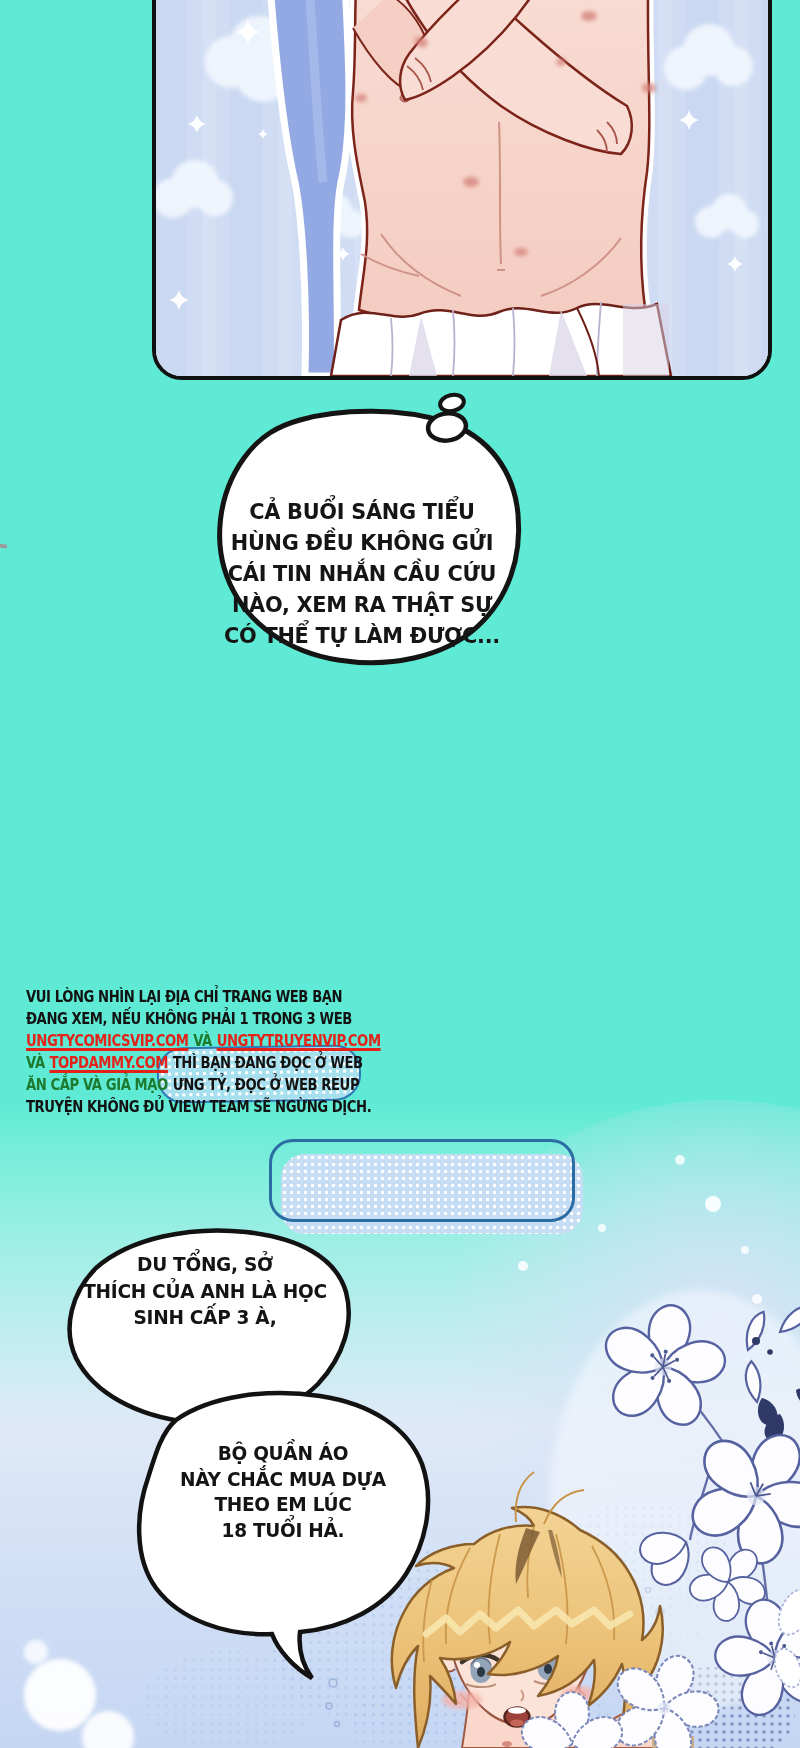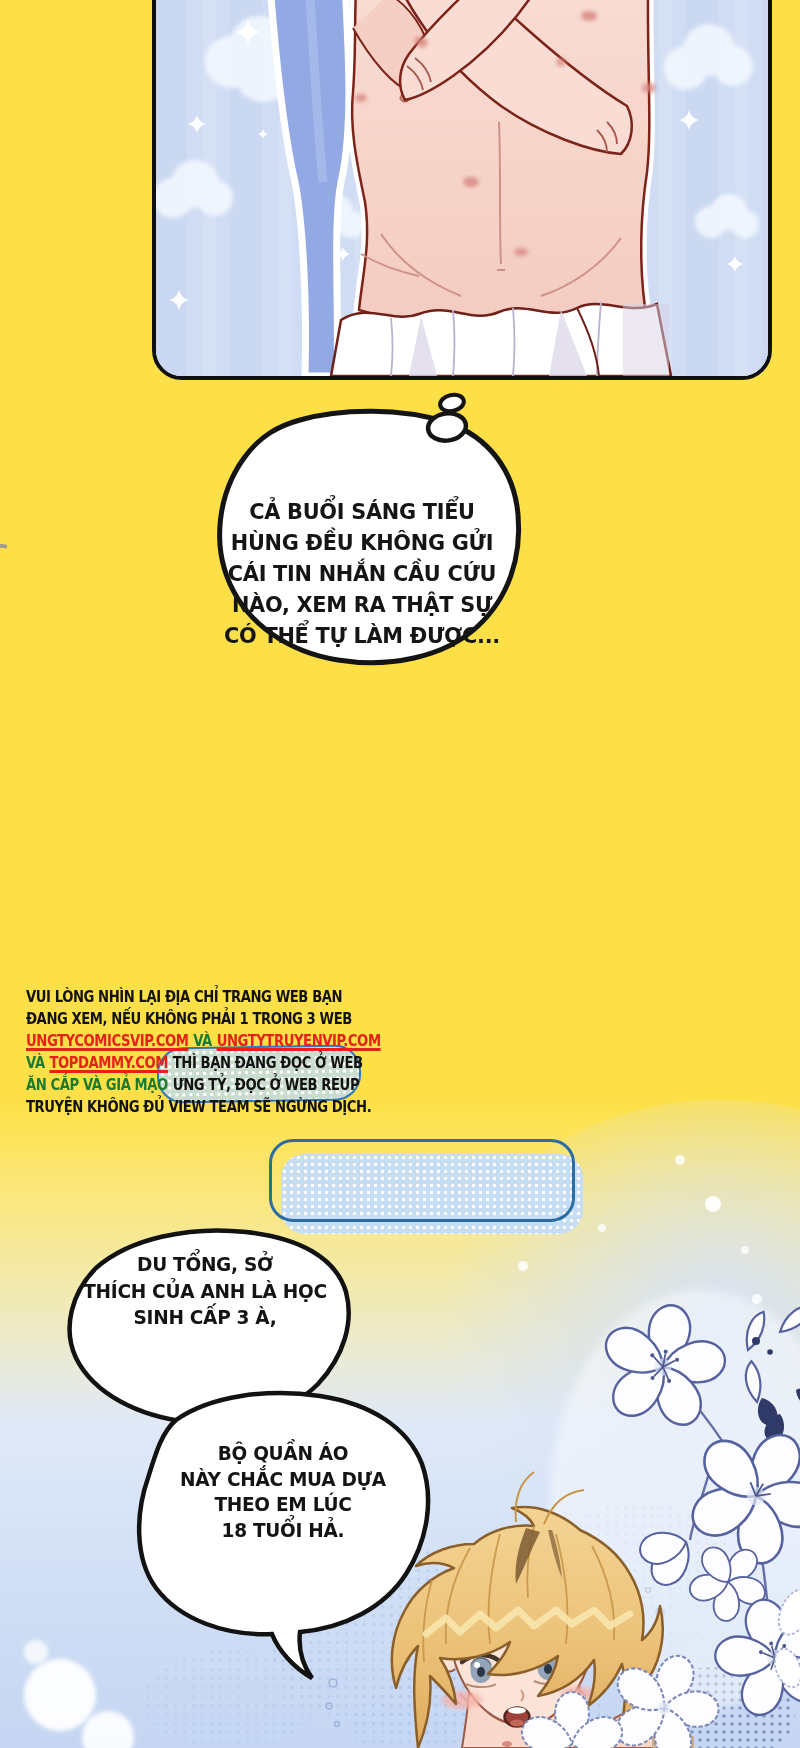--- a/index.html
+++ b/index.html
@@ -1,16 +1,16 @@
 <!DOCTYPE html>
 <html><head>
 <meta charset="utf-8">
 <style>
   html,body{margin:0;padding:0;background:#ffffff;}
-  #page{position:relative;width:800px;height:1748px;overflow:hidden;background:#fde047;
+  #page{position:relative;width:800px;height:1748px;overflow:hidden;background:#5eead4;
         font-family:"DejaVu Sans",sans-serif;}
   .abs{position:absolute;}
   
   #panel{left:152px;top:-62px;width:612px;height:434px;border:4.5px solid #101010;
          border-radius:30px;overflow:hidden;background:#cfdcf3;}
   #panel svg{position:absolute;left:0;top:0;}
   
   #thought-text{left:212px;top:496px;width:300px;text-align:center;color:#151515;
       font-weight:bold;font-size:21.5px;line-height:31px;letter-spacing:-0.3px;
       transform:scaleX(.97);transform-origin:center top;}

